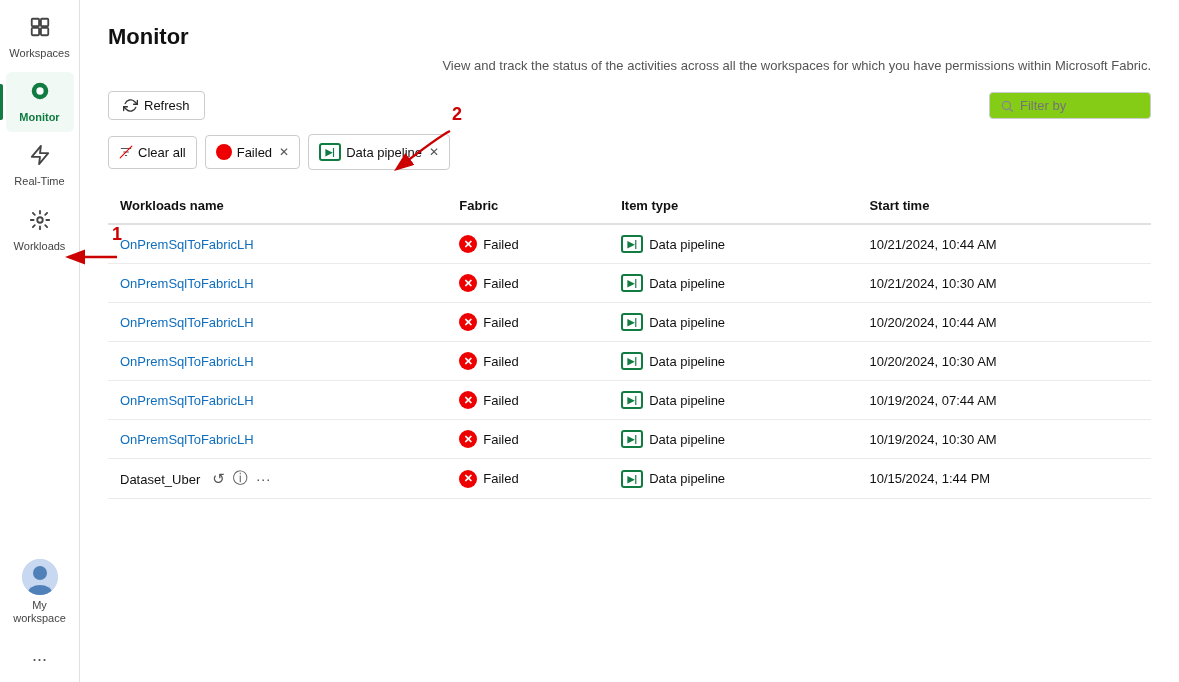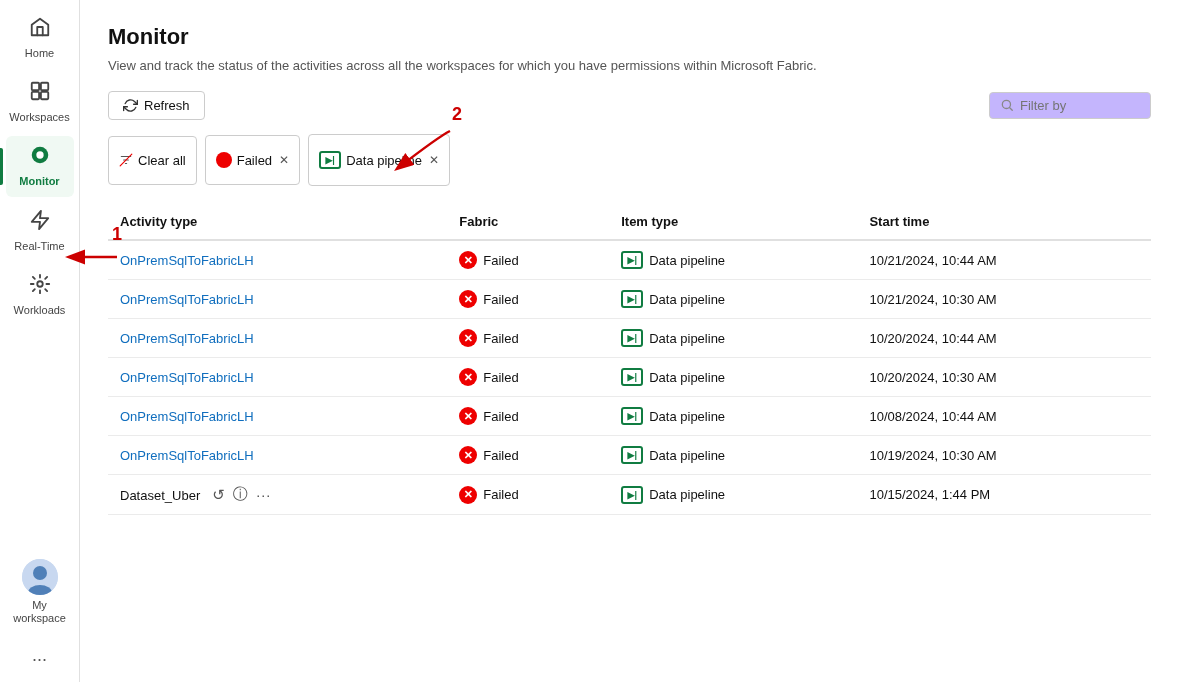--- a/index.html
+++ b/index.html
@@ -57,49 +57,49 @@
 
     
     .main {
       flex: 1;
       background: #fff;
       padding: 24px 28px;
       overflow-y: auto;
       position: relative;
     }
     .page-title { font-size: 22px; font-weight: 700; color: #111; margin-bottom: 8px; }
-    .page-desc { font-size: 13px; color: #555; margin-bottom: 18px; }
+    .page-desc { font-size: 13px; color: #555; margin-bottom: 18px; text-align: right; }
 
     
     .toolbar { display: flex; align-items: center; gap: 20px; margin-bottom: 14px; flex-wrap: wrap; }
     .btn-refresh {
       display: flex; align-items: center; gap: 6px;
       border: 1px solid #ccc; background: #fff;
       padding: 6px 14px; border-radius: 4px;
       cursor: pointer; font-size: 13px; color: #111;
     }
 
     
     .filter-row { display: flex; align-items: center; gap: 8px; margin-bottom: 18px; flex-wrap: wrap; }
     .filter-chip {
       display: flex; align-items: center; gap: 5px;
       border: 1px solid #ccc; background: #fff;
-      padding: 16px 10px; border-radius: 4px;
+      padding: 8px 10px; border-radius: 4px;
       cursor: pointer; font-size: 13px; color: #111; justify-content: space-between;
     }
     .filter-chip .chip-x { color: #555; font-size: 12px; margin-left: 2px; }
     .filter-chip.failed-chip .chip-icon { color: #e00; }
 
     
     .filter-by-wrap {
       margin-left: auto;
-      display: flex; align-items: flex-start;
+      display: flex; align-items: center;
       border: 1px solid #ccc; border-radius: 4px;
       padding: 5px 10px; gap: 6px;
-      background: #c4b5fd;
+      background: #84cc16;
     }
     .filter-by-wrap input {
       border: none; outline: none; font-size: 13px; color: #555; width: 120px; background: transparent;
     }
 
     
     .monitor-table { width: 100%; border-collapse: collapse; }
     .monitor-table th {
       text-align: left; padding: 10px 12px;
       font-weight: 700; font-size: 13px; color: #111;
@@ -128,29 +128,20 @@
 
     
     .row-actions { display: flex; align-items: center; gap: 8px; color: #777; font-size: 15px; }
     .row-actions span { cursor: pointer; }
   </style>
 </head>
 <body>
 
 <nav class="sidebar">
 
-  <div class="sidebar-item">
-    <span class="icon">
-      <svg width="22" height="22" viewBox="0 0 24 24" fill="none" stroke="#444" stroke-width="2" stroke-linecap="round" stroke-linejoin="round">
-        <path d="M3 9.5L12 3l9 6.5V21H3V9.5z"></path>
-          <path d="M9 21V12h6v9"></path>
-      </svg>
-    </span>
-    <span class="label">Home</span>
-  </div>
 
   <div class="sidebar-item">
     <span class="icon">
       <svg width="22" height="22" viewBox="0 0 24 24" fill="none" stroke="#444" stroke-width="2" stroke-linecap="round" stroke-linejoin="round">
         <rect x="3" y="3" width="8" height="8" rx="1"></rect>
           <rect x="13" y="3" width="8" height="8" rx="1"></rect>
           <rect x="3" y="13" width="8" height="8" rx="1"></rect>
           <rect x="13" y="13" width="8" height="8" rx="1"></rect>
       </svg>
     </span>
@@ -274,21 +265,21 @@
     <div class="filter-chip pipeline-chip">
       <span class="pipeline-icon-box">▶|</span>
       <span>Data pipeline</span>
       <span class="chip-x">✕</span>
     </div>
   </div>
 
   <table class="monitor-table">
     <thead>
       <tr>
-        <th>Activity type</th>
+        <th>Workloads name</th>
         <th>Fabric</th>
         <th>Item type</th>
         <th>Start time</th>
       </tr>
     </thead>
     <tbody id="table-body">
     <tr>
           <td style="cursor: pointer; color: rgb(16, 110, 190);">OnPremSqlToFabricLH</td>
           <td>
     <span class="status-cell">
@@ -359,21 +350,21 @@
       <span class="fail-icon">✕</span>
       <span>Failed</span>
     </span>
   </td>
           <td>
     <span class="pipeline-icon-cell">
       <span class="pipeline-icon-box">▶|</span>
       <span>Data pipeline</span>
     </span>
   </td>
-          <td>10/08/2024, 10:44 AM</td>
+          <td>10/19/2024, 07:44 AM</td>
         </tr>
         <tr>
           <td style="cursor: pointer; color: rgb(16, 110, 190);">OnPremSqlToFabricLH</td>
           <td>
     <span class="status-cell">
       <span class="fail-icon">✕</span>
       <span>Failed</span>
     </span>
   </td>
           <td>

